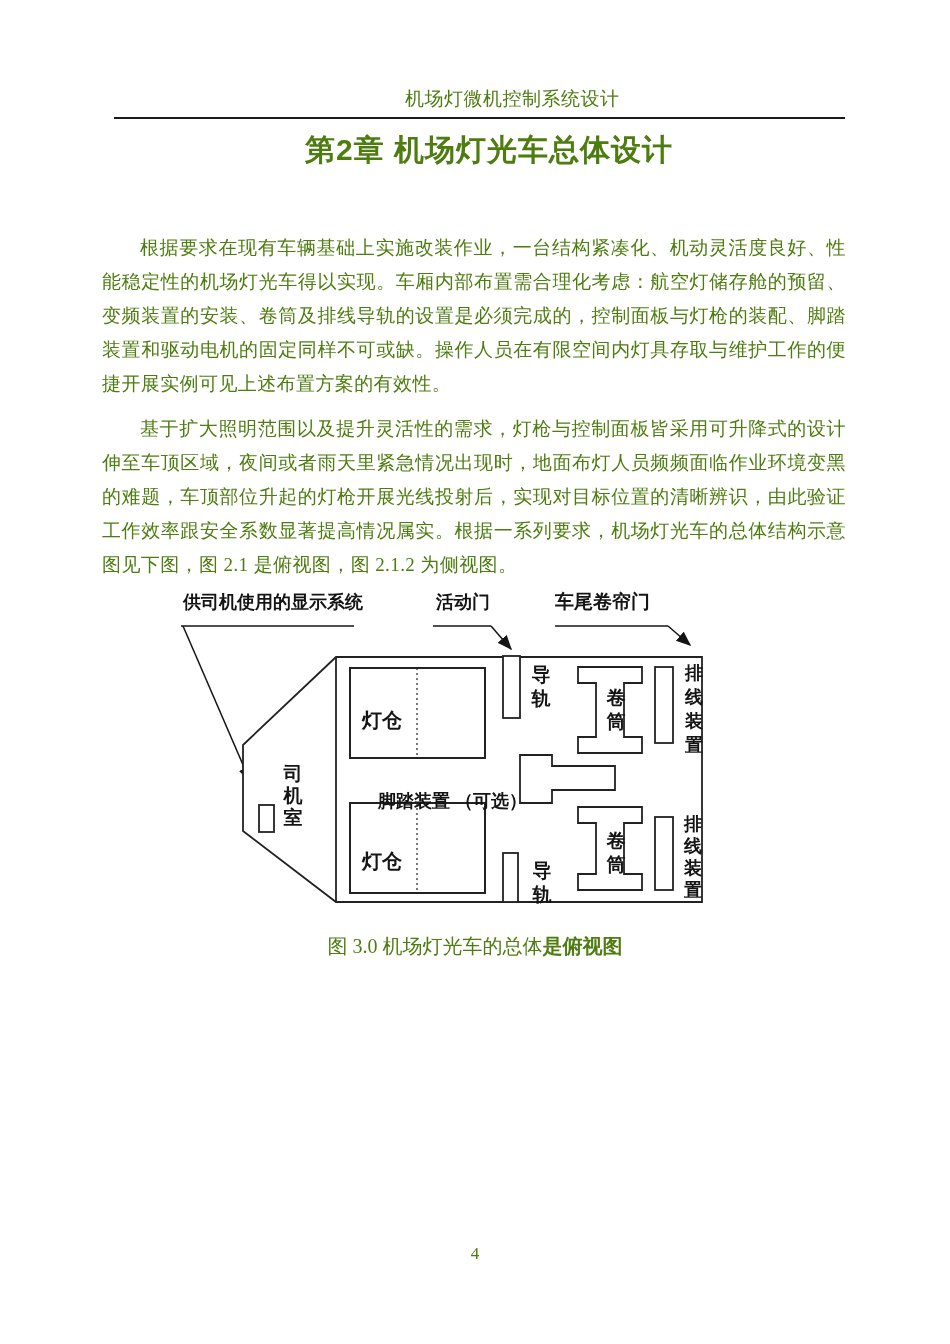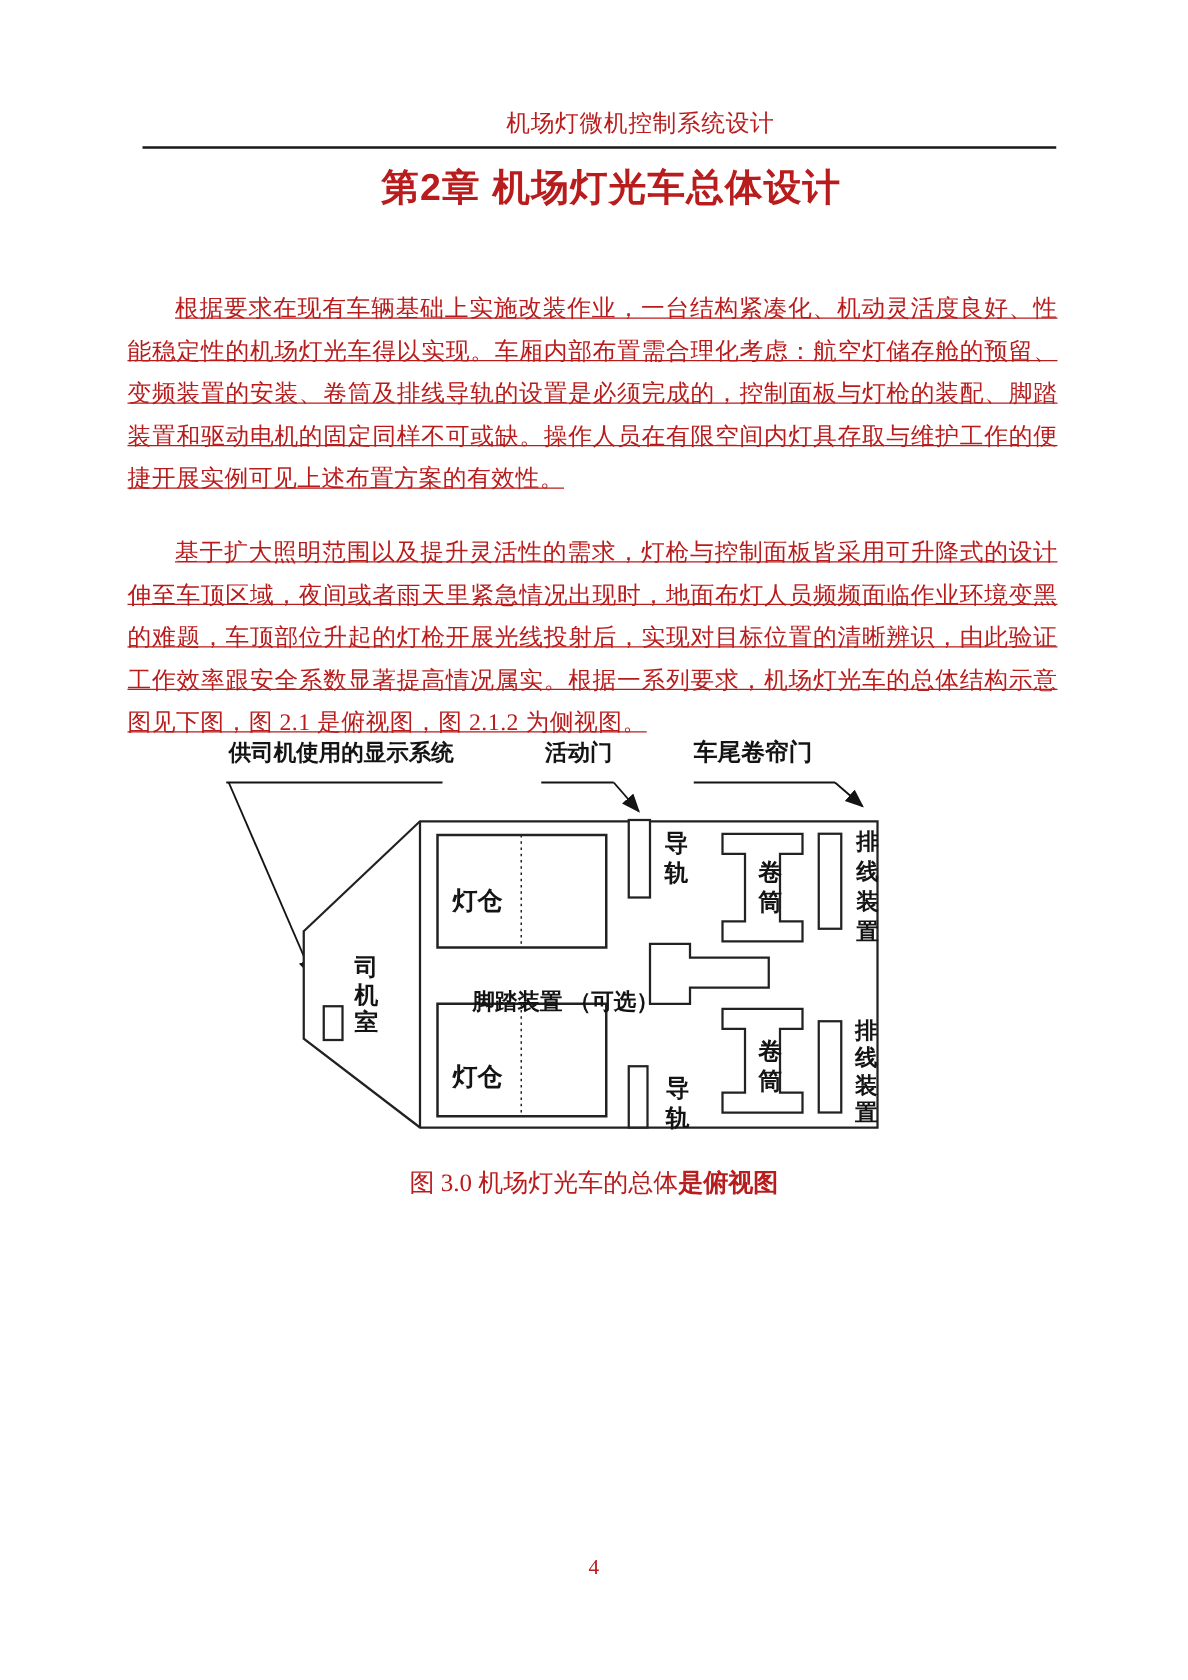--- a/index.html
+++ b/index.html
@@ -1,41 +1,41 @@
 <!DOCTYPE html>
 <html><head>
 <meta charset="utf-8">
 <style>
   html,body { margin:0; padding:0; background:#ffffff; }
   .page {
     position:relative; width:950px; height:1344px; background:#ffffff;
-    font-family:"Liberation Serif","DejaVu Serif",serif; color:#b91c1c;
+    font-family:"Liberation Serif","DejaVu Serif",serif; color:#4d7c0f;
     overflow:hidden;
   }
   .running-head {
     position:absolute; left:405px; top:86px;
     font-size:19px; letter-spacing:0.5px; white-space:nowrap;
   }
   .head-rule {
     position:absolute; left:114px; top:117px; width:731px; height:2px;
     background:#1a1a1a;
   }
   .chapter-title {
     position:absolute; left:0; top:130px; width:950px; text-align:center;
     font-family:"Liberation Sans","DejaVu Sans",sans-serif;
     font-weight:bold; font-size:30px; letter-spacing:1px; white-space:nowrap;padding-left:14px;
   }
   .body-text {
-    position:absolute; left:102px; top:231px; width:744px;text-decoration:underline;
+    position:absolute; left:102px; top:231px; width:744px;
   }
   .body-text p {
     margin:0; font-size:19px; line-height:34px; text-align:justify;
     text-indent:2em; letter-spacing:0.4px;
   }
-  .body-text p + p { margin-top:25px; }
+  .body-text p + p { margin-top:11px; }
   .figure-wrap { position:absolute; left:140px; top:580px; width:620px; height:350px; }
   svg text {
     font-family:"Liberation Sans","DejaVu Sans",sans-serif;
     font-weight:bold; fill:#141414;
   }
   .caption {
     position:absolute; left:0; top:933px; width:950px; text-align:center;
     font-size:20px; white-space:nowrap;
   }
   .caption .cap-bold {

